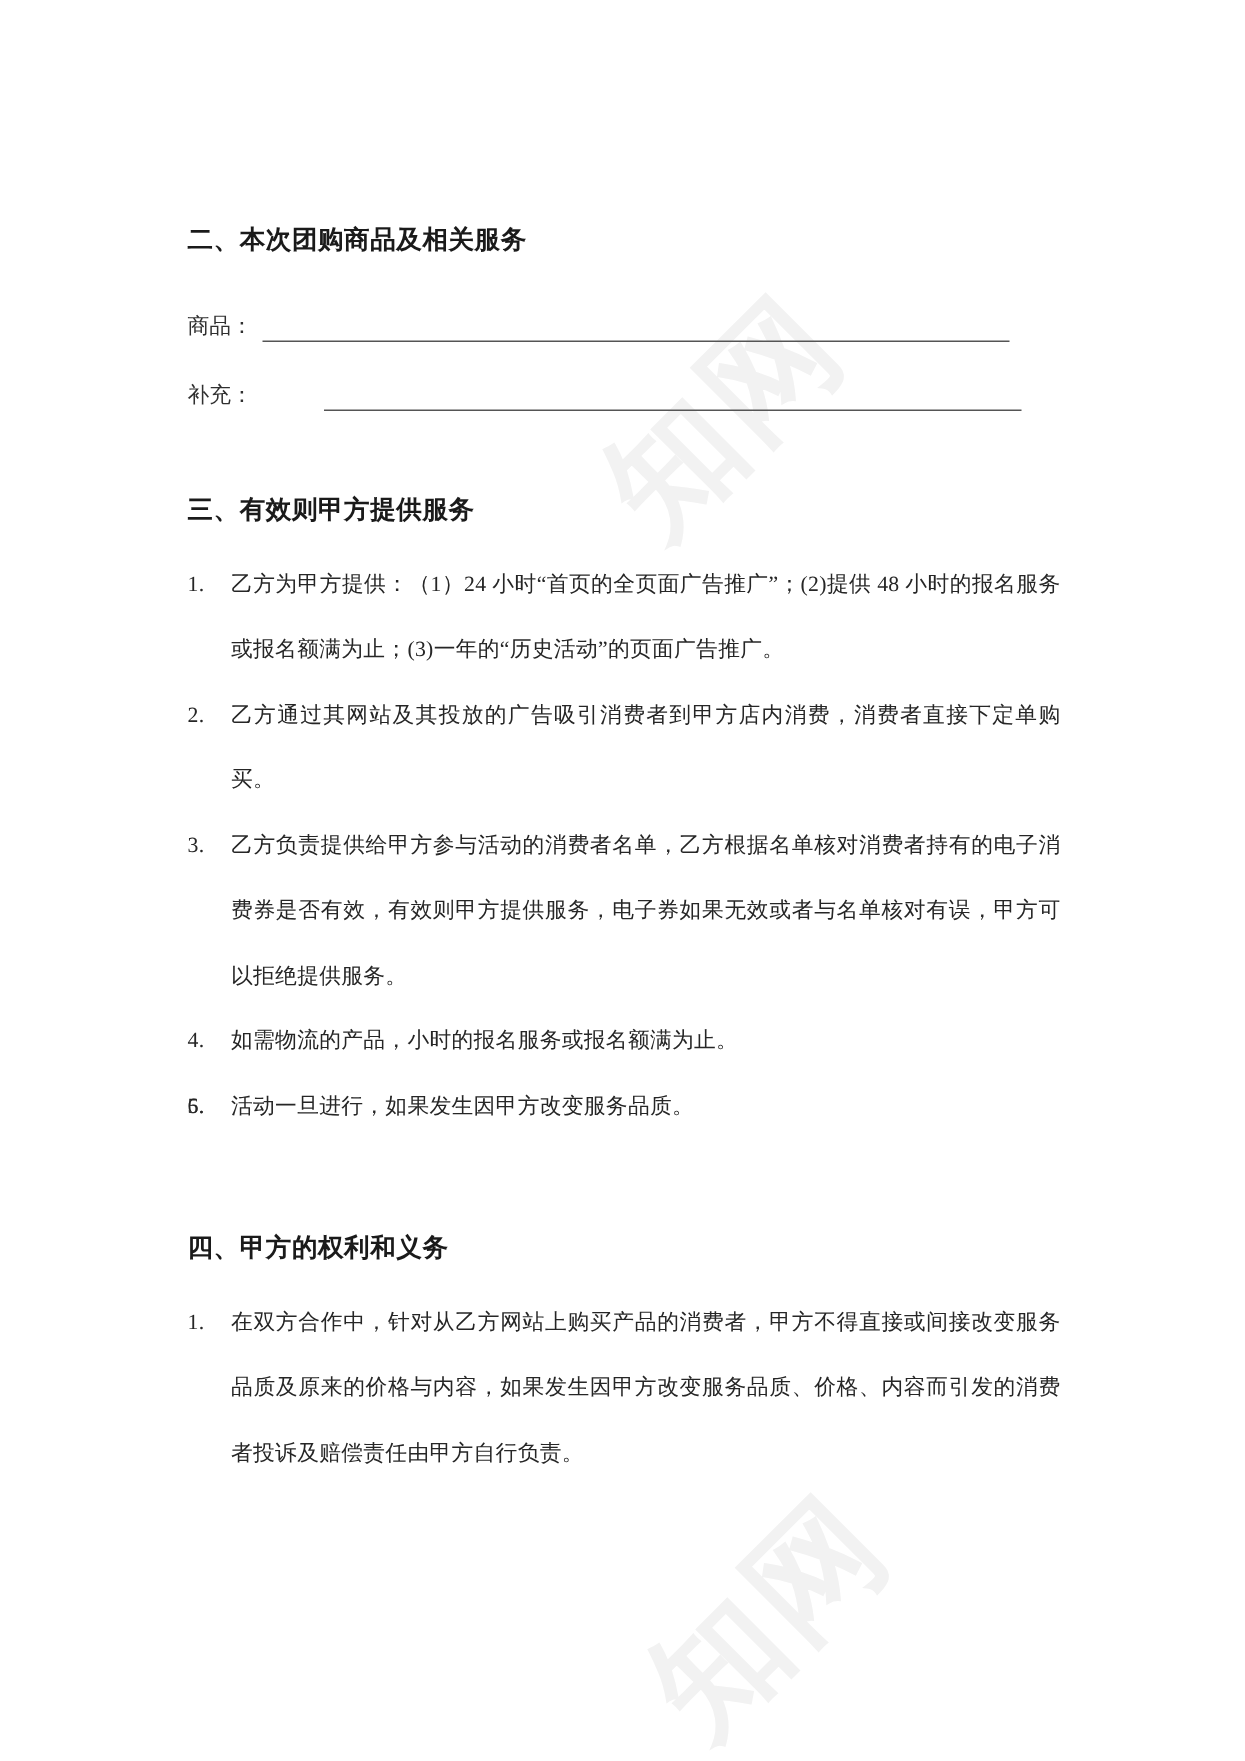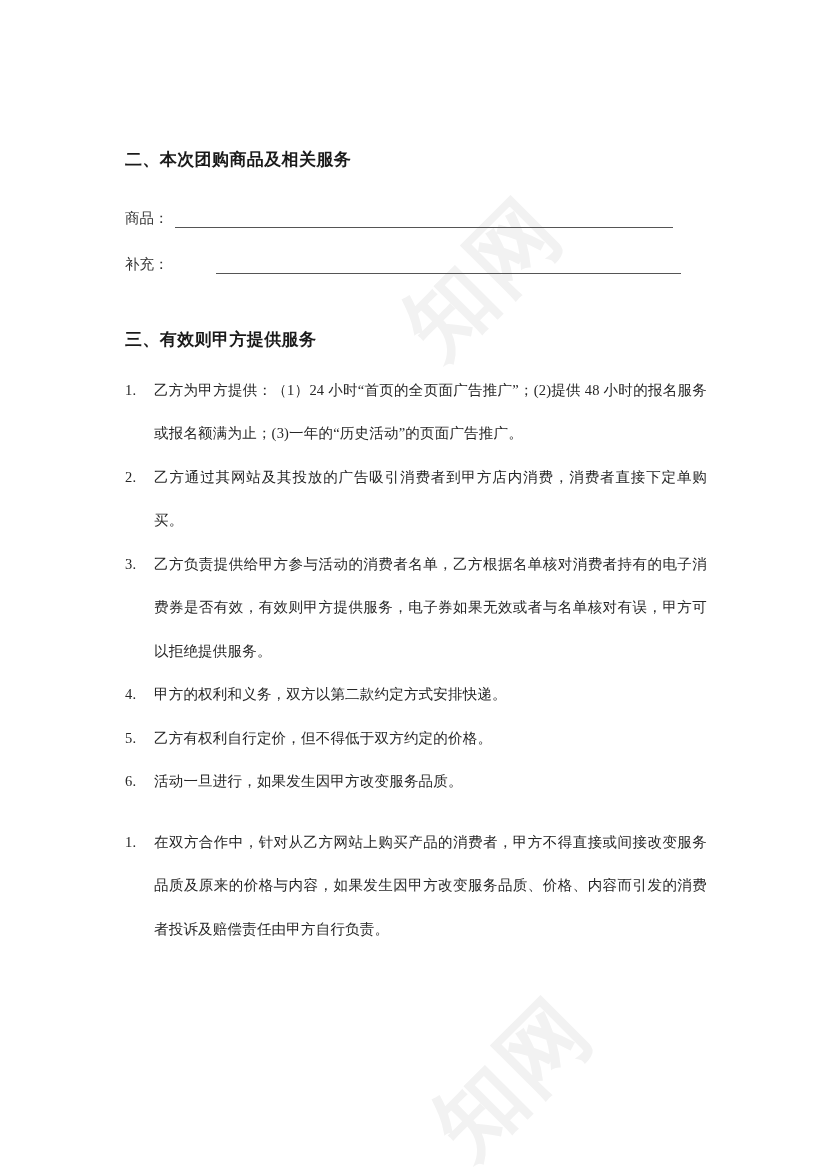--- a/index.html
+++ b/index.html
@@ -144,32 +144,32 @@
       <li class="list-item">
         <span class="num">2.</span>
         <span>乙方通过其网站及其投放的广告吸引消费者到甲方店内消费，消费者直接下定单购买。</span>
       </li>
       <li class="list-item">
         <span class="num">3.</span>
         <span>乙方负责提供给甲方参与活动的消费者名单，乙方根据名单核对消费者持有的电子消费券是否有效，有效则甲方提供服务，电子券如果无效或者与名单核对有误，甲方可以拒绝提供服务。</span>
       </li>
       <li class="list-item">
         <span class="num">4.</span>
-        <span>甲方的权利和义务，双方以第二款约定方式安排快递。</span>
+        <span>如需物流的产品，小时的报名服务或报名额满为止。</span>
       </li>
       <li class="list-item">
         <span class="num">5.</span>
-        <span>乙方有权利自行定价，但不得低于双方约定的价格。</span>
       </li>
       <li class="list-item">
         <span class="num">6.</span>
         <span>活动一旦进行，如果发生因甲方改变服务品质。</span>
       </li>
     </ol>
 
+    <h2 class="section-heading heading-gap-4">四、甲方的权利和义务</h2>
 
     <ol class="list list-first">
       <li class="list-item">
         <span class="num">1.</span>
         <span>在双方合作中，针对从乙方网站上购买产品的消费者，甲方不得直接或间接改变服务品质及原来的价格与内容，如果发生因甲方改变服务品质、价格、内容而引发的消费者投诉及赔偿责任由甲方自行负责。</span>
       </li>
     </ol>
 
   </div>
 </div>

